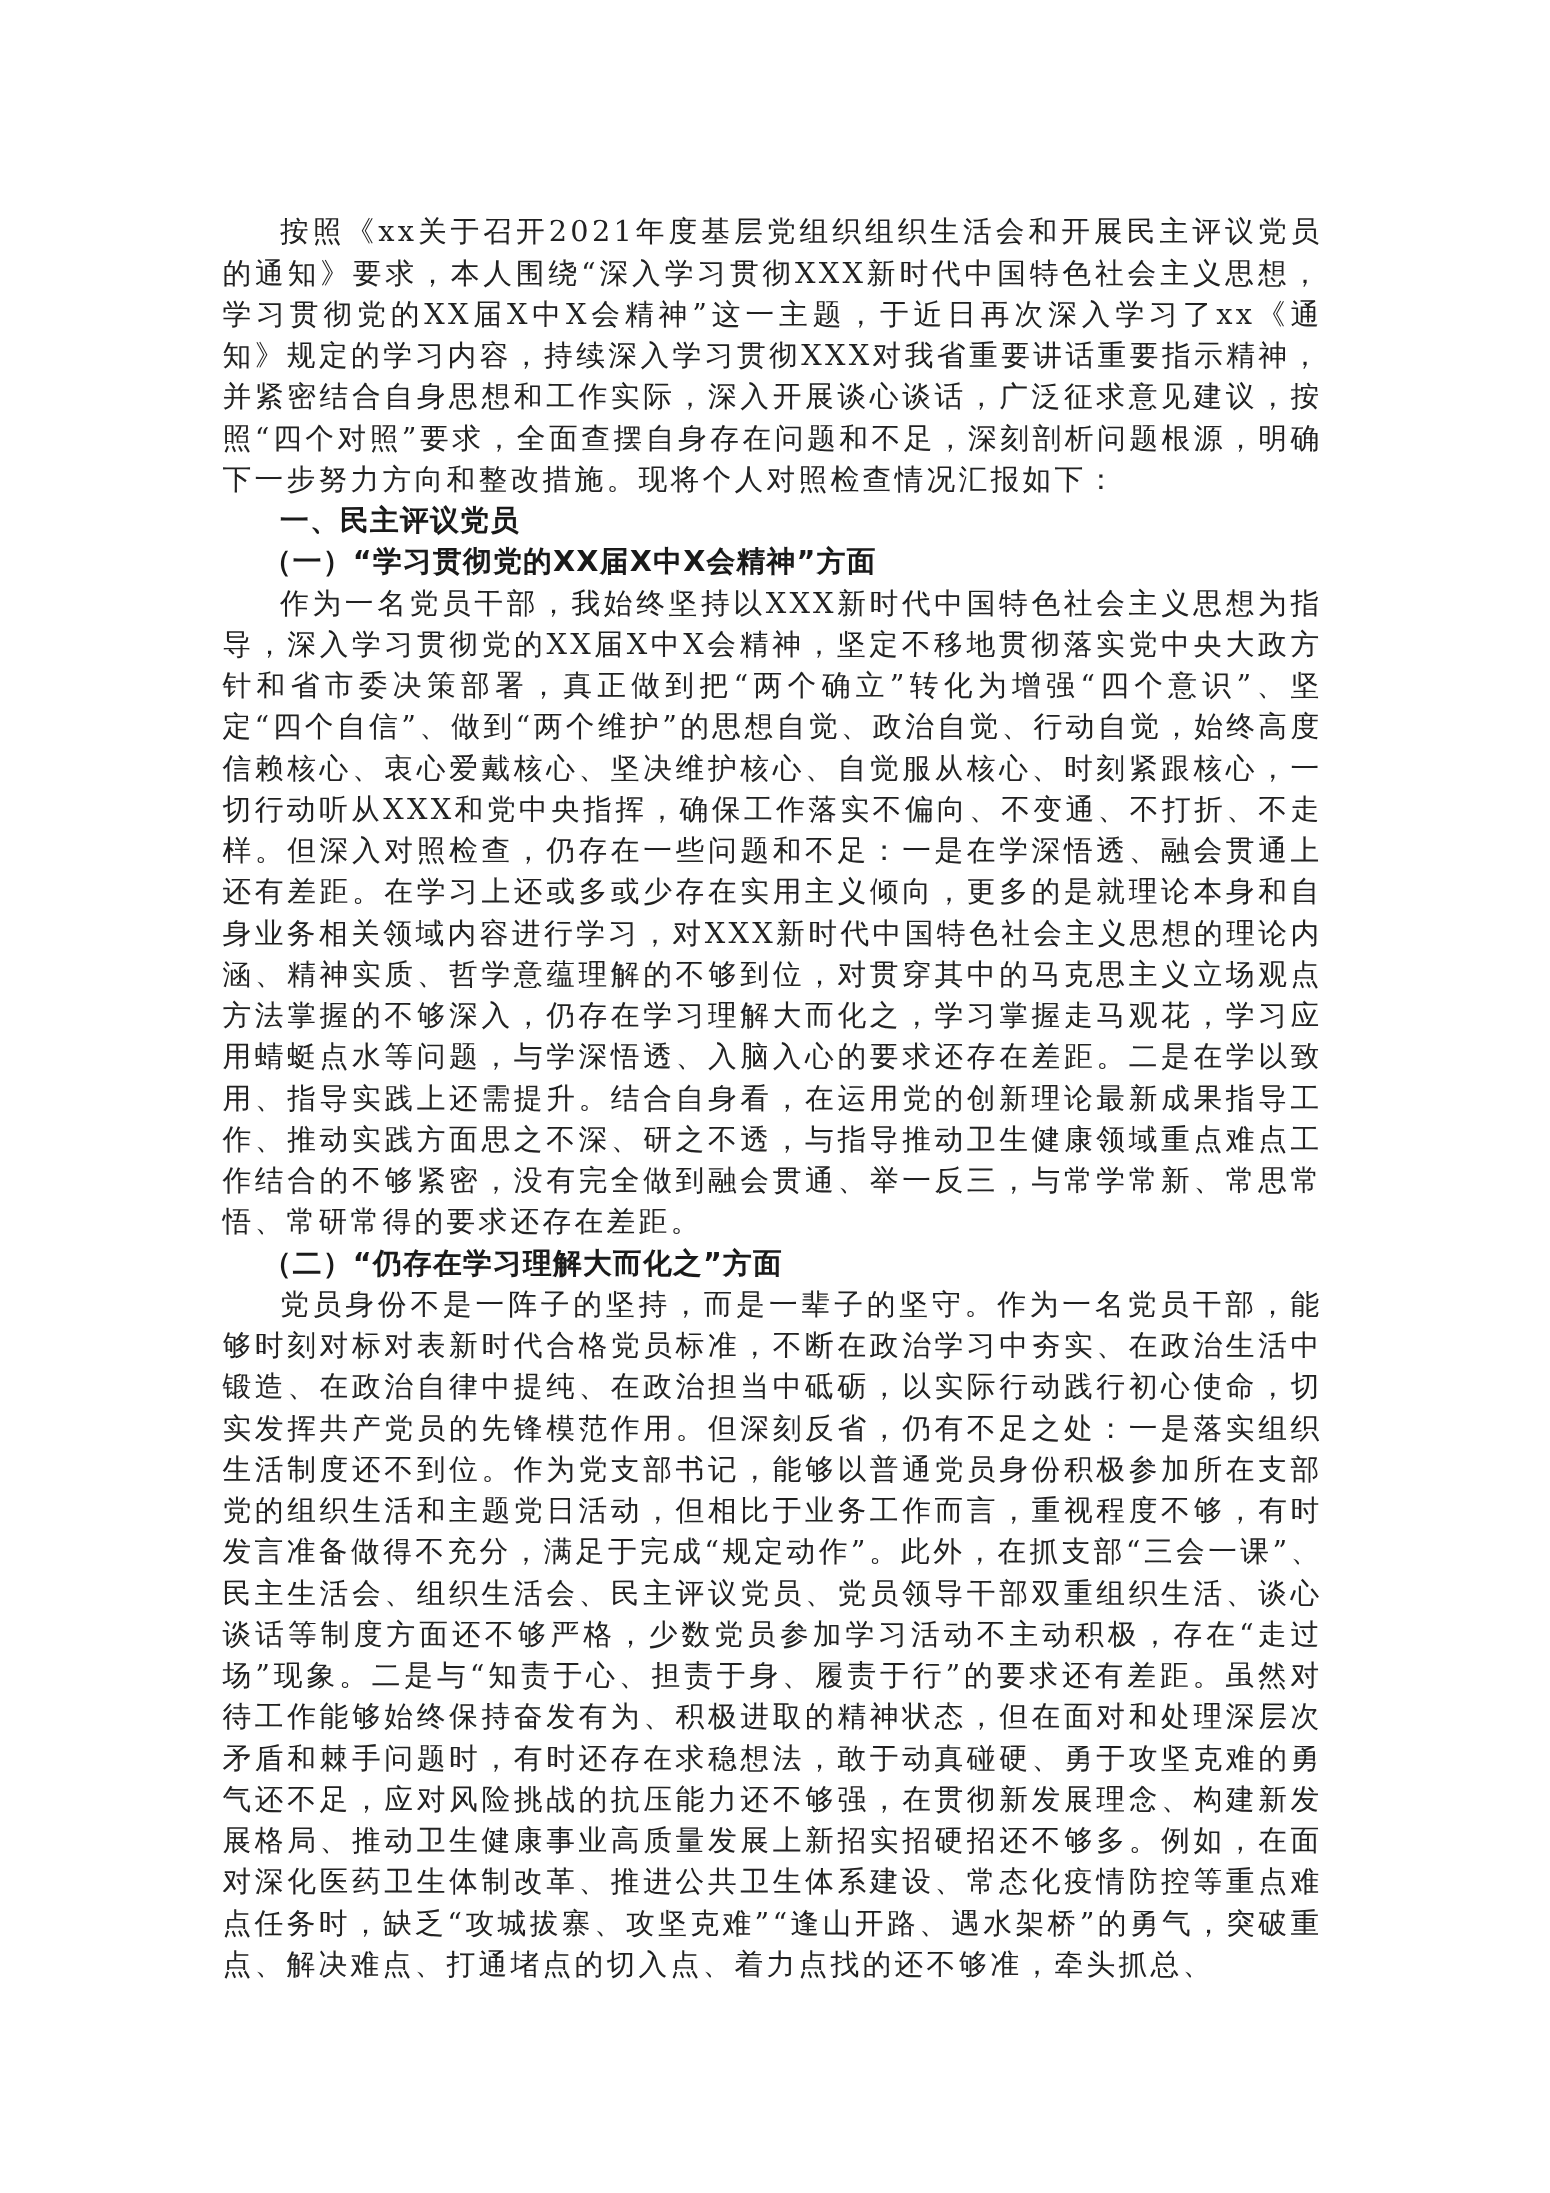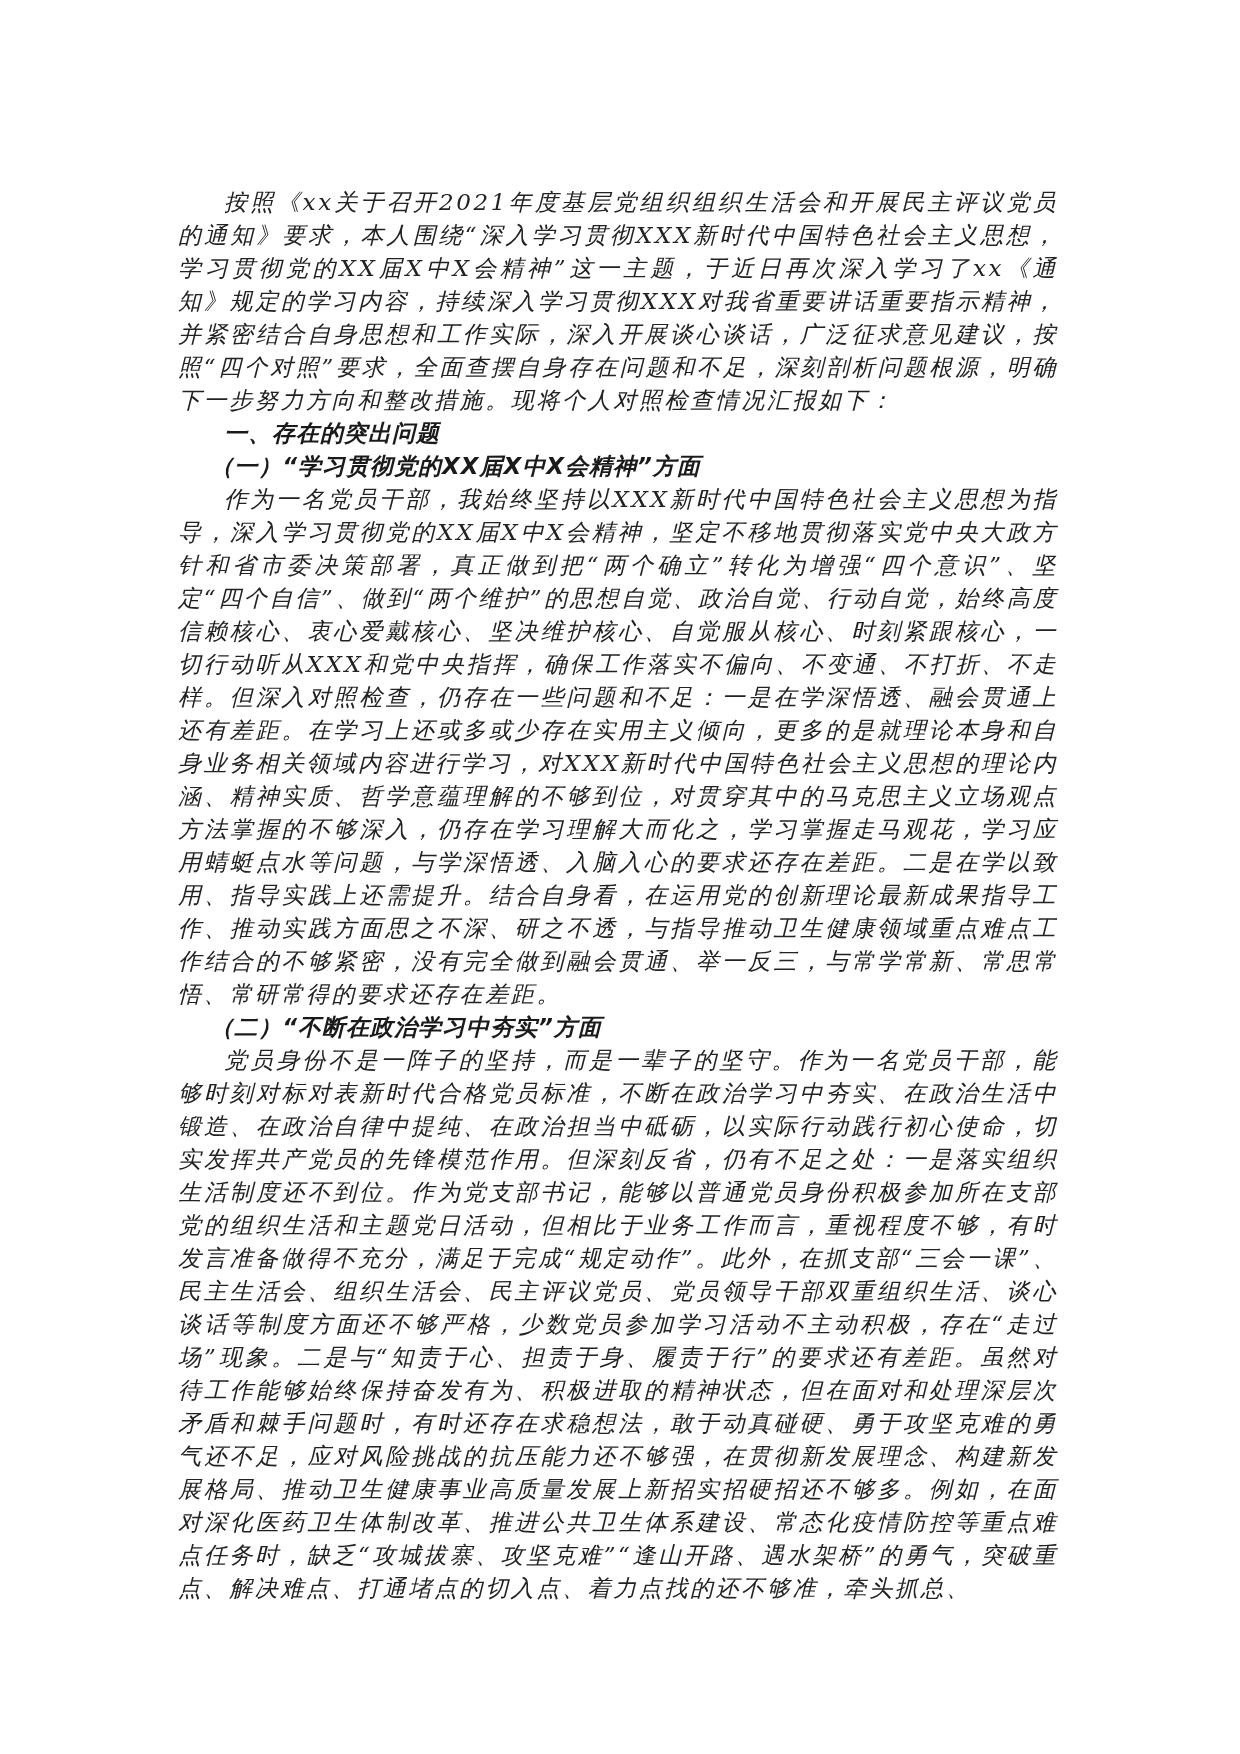--- a/index.html
+++ b/index.html
@@ -1,44 +1,43 @@
 <!DOCTYPE html>
 <html><head>
 <meta charset="utf-8">
 <style>
   html, body { margin: 0; padding: 0; background: #ffffff; }
   body { width: 1240px; height: 1754px; position: relative; overflow: hidden; }
   .page {
     position: absolute;
     left: 178px;
-    top: 186px;
+    top: 170px;
     width: 880px;
     font-family: "DejaVu Serif", "Liberation Serif", serif;
     font-size: 23px;
     line-height: 33px;
     color: #222222;
     letter-spacing: 2.6px;
-    font-style: italic;
   }
   .page p { margin: 0; text-align: justify; text-indent: 2em; word-break: break-all; }
   .page h2, .page h3 {
     margin: 0;
     font-family: "DejaVu Sans", "Liberation Sans", sans-serif;
     font-weight: bold;
     font-size: 23px;
     line-height: 33px;
     letter-spacing: 1px;
     color: #1a1a1a;
   }
   .page h2 { text-indent: 2em; }
   .page h3 { text-indent: 1.4em; }
 </style>
 </head>
 <body>
 
 <div class="page">
   <p>按照《xx关于召开2021年度基层党组织组织生活会和开展民主评议党员的通知》要求，本人围绕“深入学习贯彻XXX新时代中国特色社会主义思想，学习贯彻党的XX届X中X会精神”这一主题，于近日再次深入学习了xx《通知》规定的学习内容，持续深入学习贯彻XXX对我省重要讲话重要指示精神，并紧密结合自身思想和工作实际，深入开展谈心谈话，广泛征求意见建议，按照“四个对照”要求，全面查摆自身存在问题和不足，深刻剖析问题根源，明确下一步努力方向和整改措施。现将个人对照检查情况汇报如下：</p>
-  <h2>一、存在的突出问题</h2>
+  <h2>一、民主评议党员</h2>
   <h3>（一）“学习贯彻党的XX届X中X会精神”方面</h3>
   <p>作为一名党员干部，我始终坚持以XXX新时代中国特色社会主义思想为指导，深入学习贯彻党的XX届X中X会精神，坚定不移地贯彻落实党中央大政方针和省市委决策部署，真正做到把“两个确立”转化为增强“四个意识”、坚定“四个自信”、做到“两个维护”的思想自觉、政治自觉、行动自觉，始终高度信赖核心、衷心爱戴核心、坚决维护核心、自觉服从核心、时刻紧跟核心，一切行动听从XXX和党中央指挥，确保工作落实不偏向、不变通、不打折、不走样。但深入对照检查，仍存在一些问题和不足：一是在学深悟透、融会贯通上还有差距。在学习上还或多或少存在实用主义倾向，更多的是就理论本身和自身业务相关领域内容进行学习，对XXX新时代中国特色社会主义思想的理论内涵、精神实质、哲学意蕴理解的不够到位，对贯穿其中的马克思主义立场观点方法掌握的不够深入，仍存在学习理解大而化之，学习掌握走马观花，学习应用蜻蜓点水等问题，与学深悟透、入脑入心的要求还存在差距。二是在学以致用、指导实践上还需提升。结合自身看，在运用党的创新理论最新成果指导工作、推动实践方面思之不深、研之不透，与指导推动卫生健康领域重点难点工作结合的不够紧密，没有完全做到融会贯通、举一反三，与常学常新、常思常悟、常研常得的要求还存在差距。</p>
-  <h3>（二）“不断在政治学习中夯实”方面</h3>
+  <h3>（二）“仍存在学习理解大而化之”方面</h3>
   <p>党员身份不是一阵子的坚持，而是一辈子的坚守。作为一名党员干部，能够时刻对标对表新时代合格党员标准，不断在政治学习中夯实、在政治生活中锻造、在政治自律中提纯、在政治担当中砥砺，以实际行动践行初心使命，切实发挥共产党员的先锋模范作用。但深刻反省，仍有不足之处：一是落实组织生活制度还不到位。作为党支部书记，能够以普通党员身份积极参加所在支部党的组织生活和主题党日活动，但相比于业务工作而言，重视程度不够，有时发言准备做得不充分，满足于完成“规定动作”。此外，在抓支部“三会一课”、民主生活会、组织生活会、民主评议党员、党员领导干部双重组织生活、谈心谈话等制度方面还不够严格，少数党员参加学习活动不主动积极，存在“走过场”现象。二是与“知责于心、担责于身、履责于行”的要求还有差距。虽然对待工作能够始终保持奋发有为、积极进取的精神状态，但在面对和处理深层次矛盾和棘手问题时，有时还存在求稳想法，敢于动真碰硬、勇于攻坚克难的勇气还不足，应对风险挑战的抗压能力还不够强，在贯彻新发展理念、构建新发展格局、推动卫生健康事业高质量发展上新招实招硬招还不够多。例如，在面对深化医药卫生体制改革、推进公共卫生体系建设、常态化疫情防控等重点难点任务时，缺乏“攻城拔寨、攻坚克难”“逢山开路、遇水架桥”的勇气，突破重点、解决难点、打通堵点的切入点、着力点找的还不够准，牵头抓总、</p>
 </div>
 
 </body></html>

